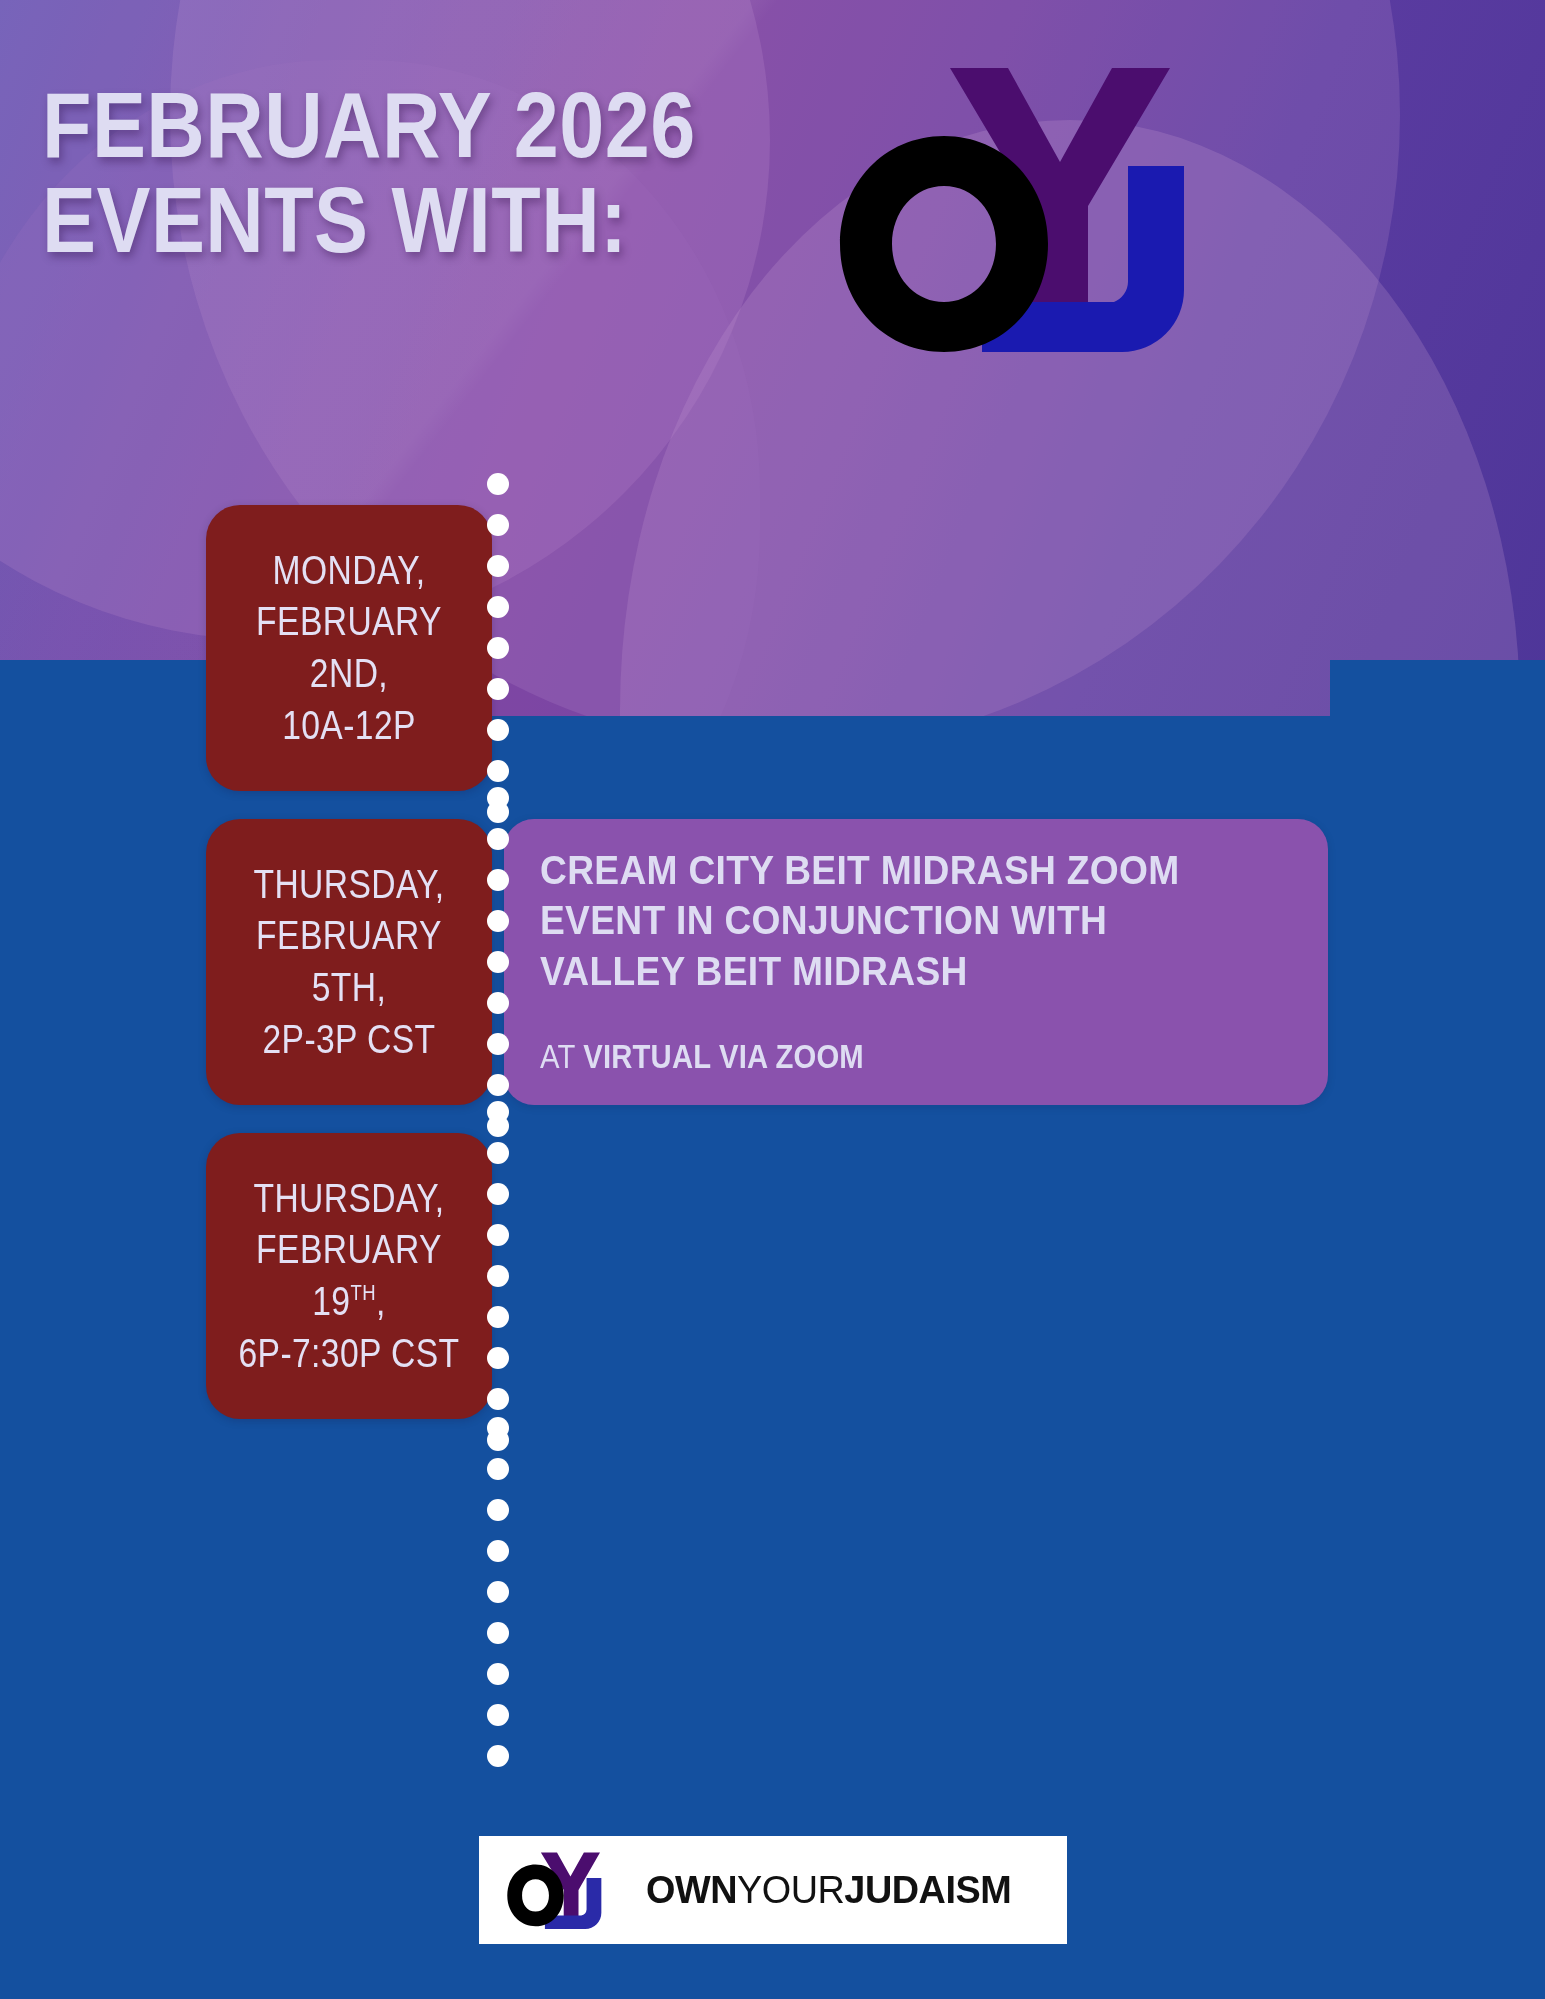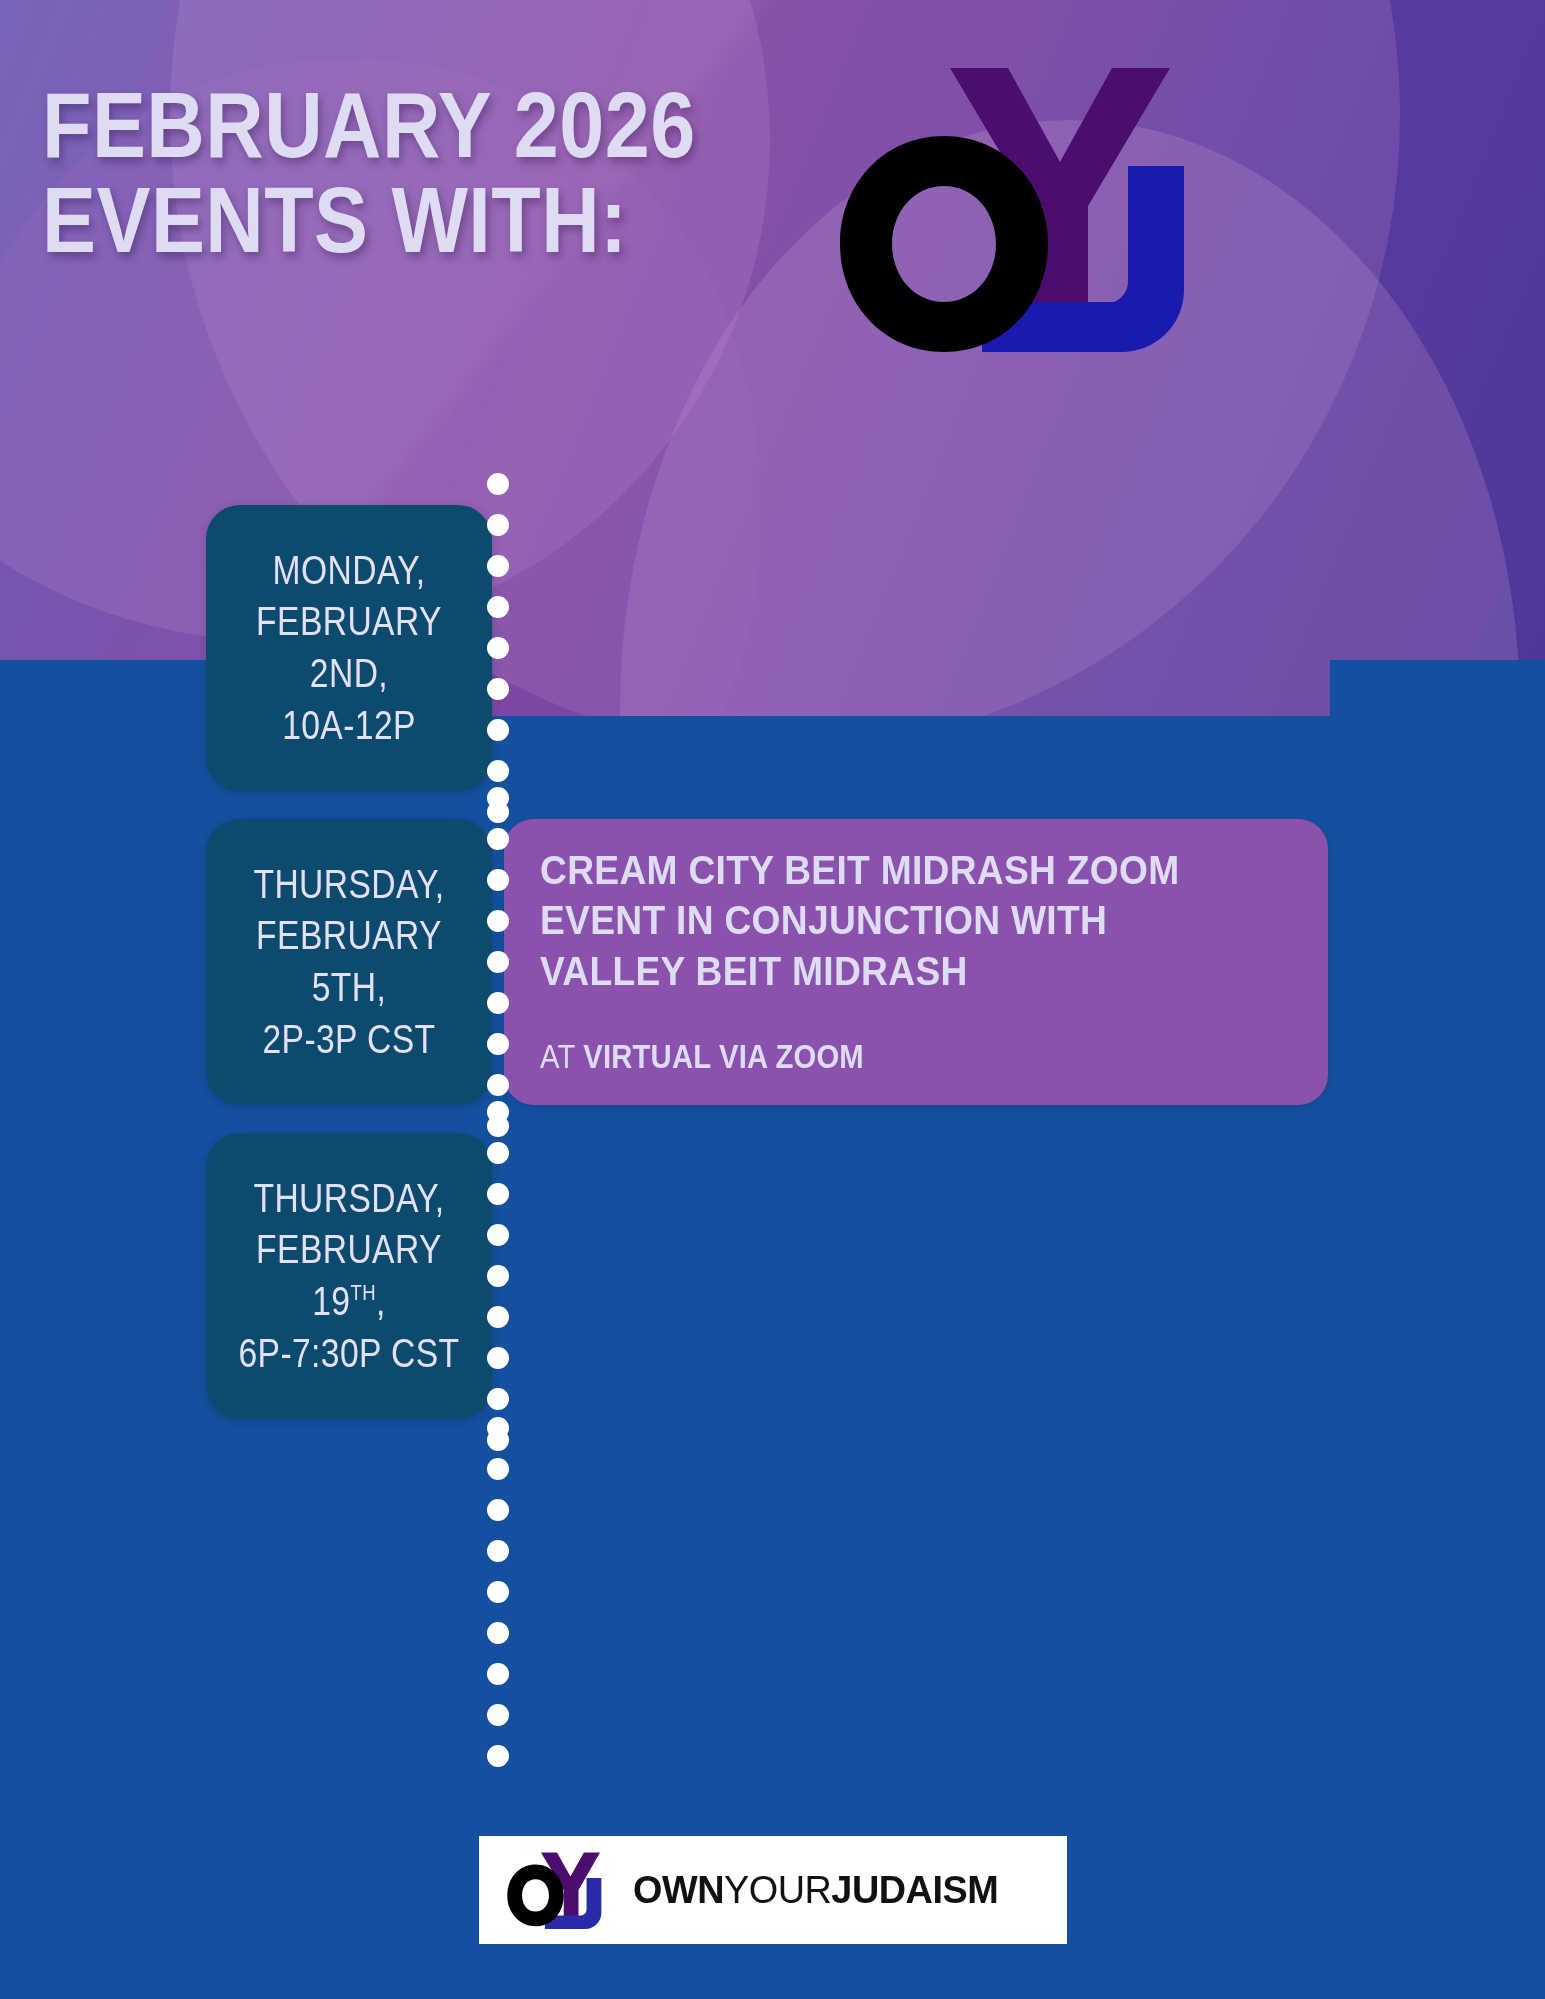--- a/index.html
+++ b/index.html
@@ -63,21 +63,21 @@
   .logo-mark{position:absolute;left:832px;top:54px;width:400px;height:330px;}
   .logo-mark svg{width:100%;height:100%;display:block;}
 
   
   .cards{position:absolute;left:0;top:505px;width:1545px;}
   .event-row{position:relative;margin-bottom:28px;height:286px;}
   .event-row.row-march{height:290px;}
 
   .date-card{
     position:absolute;left:206px;top:0;width:286px;height:100%;
-    background:#0c4a6e;border-radius:34px;
+    background:#7f1d1d;border-radius:34px;
     display:flex;align-items:center;justify-content:flex-start;
     box-shadow:0 2px 8px rgba(20,0,40,0.18);
   }
   .date-text{
     color:#e4e0f4;text-align:center;
     font-family:"Liberation Sans Narrow","Liberation Sans",sans-serif;
     font-weight:normal;font-size:41px;line-height:1.26;
     transform:scaleX(0.82);letter-spacing:0.5px;
     white-space:pre-line;
   }
@@ -116,21 +116,21 @@
   .event-venue .place{font-weight:bold;}
 
   
   .content-card.march .event-title{font-size:41px;line-height:1.31;}
 
   
   .footer{
     position:absolute;left:479px;top:1836px;width:588px;height:108px;
     background:#ffffff;
     display:flex;align-items:center;
-    padding-left:24px;box-sizing:border-box;
+    padding-left:24px;box-sizing:border-box;gap:13px;
   }
   .footer-mark{width:108px;height:86px;flex:0 0 auto;}
   .footer-mark svg{width:100%;height:100%;display:block;}
   .footer-wordmark{
     margin-left:22px;
     font-family:"Liberation Sans",sans-serif;
     font-size:39px;letter-spacing:-0.5px;color:#111111;white-space:nowrap;
     transform:scaleX(0.97);transform-origin:left center;
   }
   .footer-wordmark .w-bold{font-weight:bold;}

